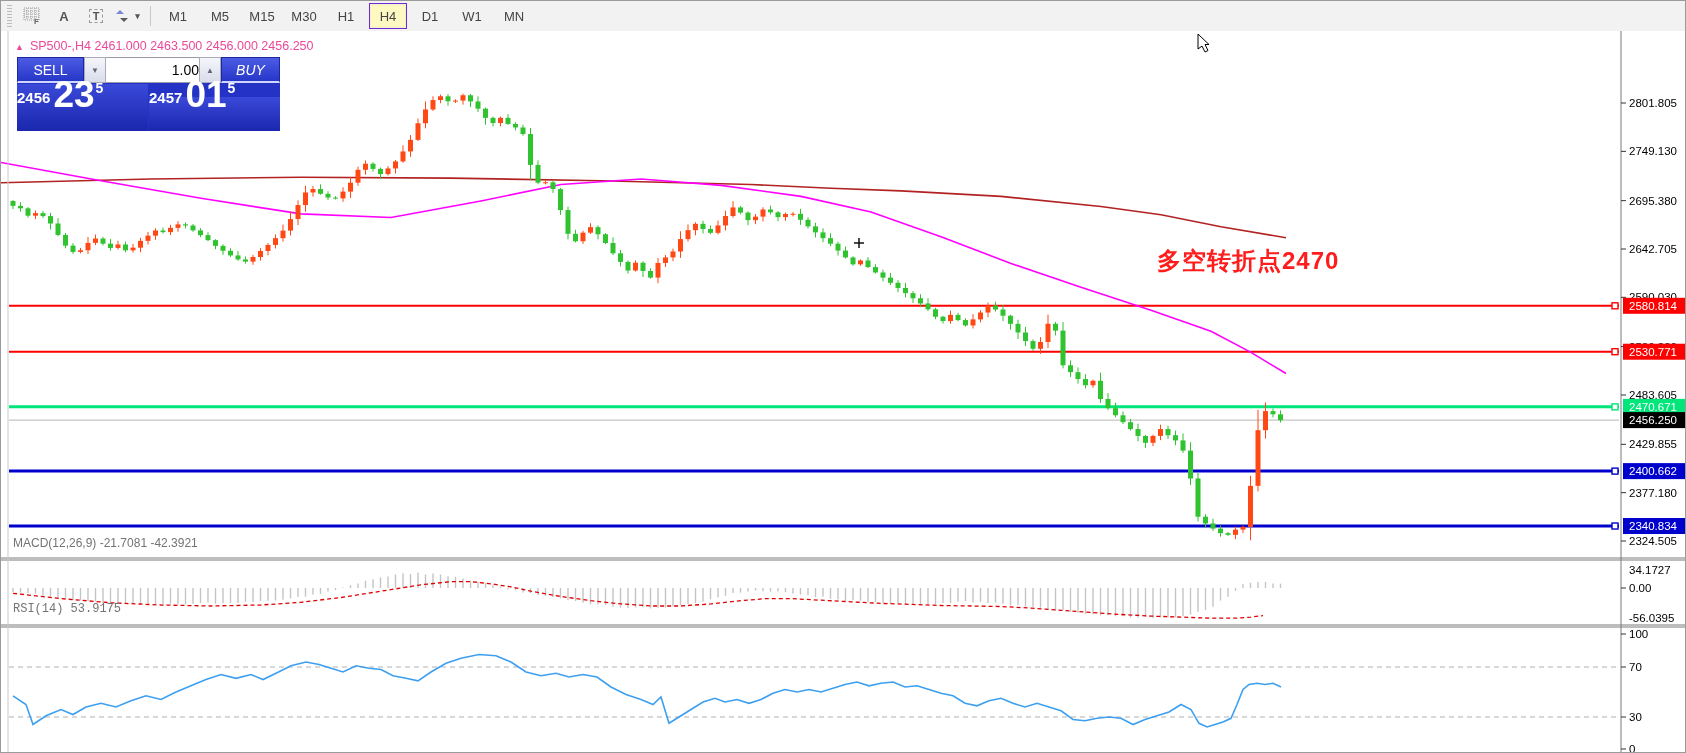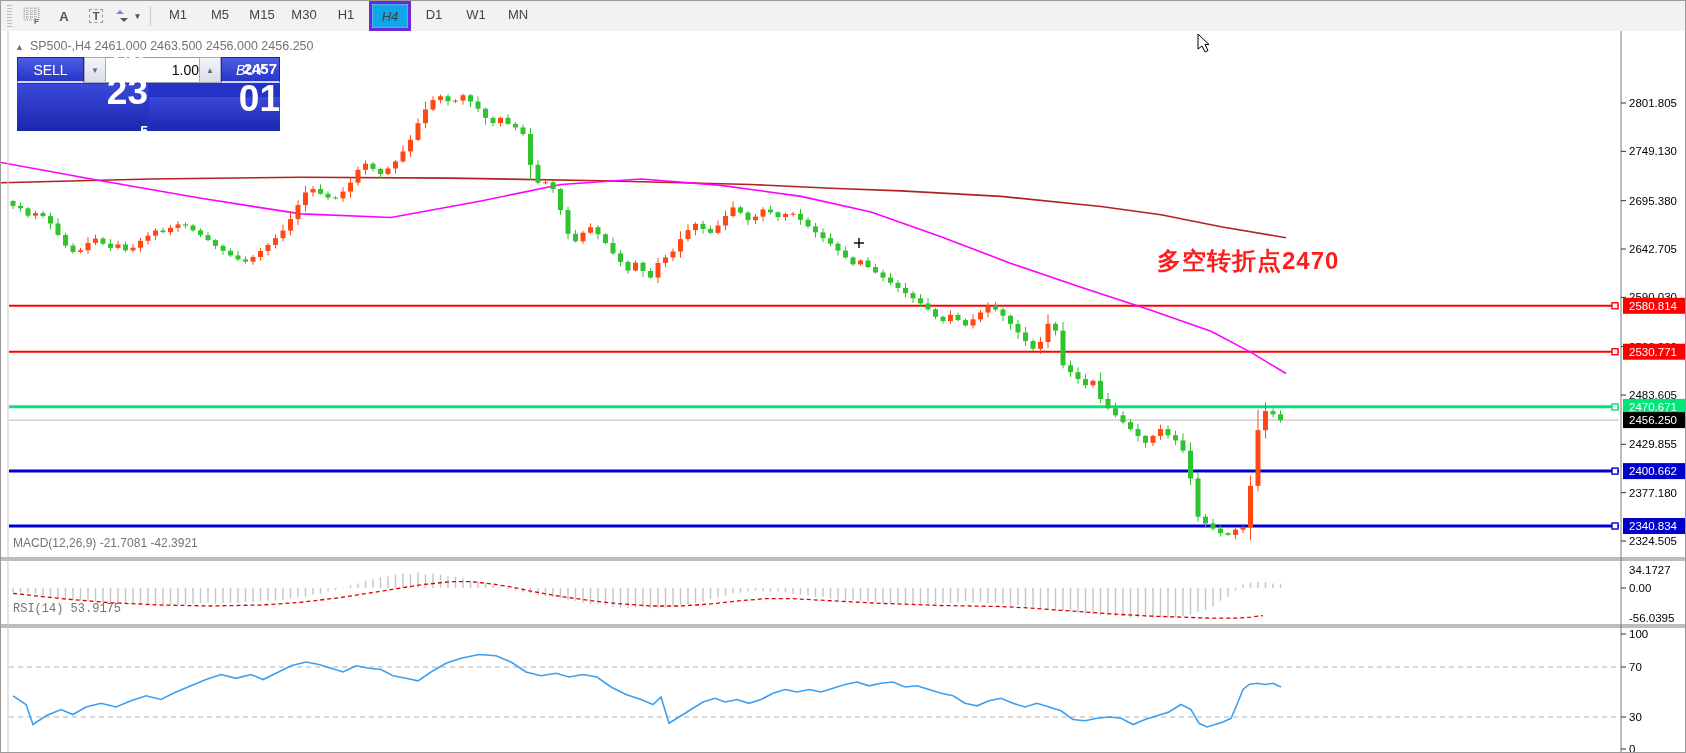--- a/index.html
+++ b/index.html
@@ -1,40 +1,40 @@
 <!DOCTYPE html>
 <html><head>
 <meta charset="utf-8">
 <style>
   html,body{margin:0;padding:0;background:#fff;}
   #app{position:relative;width:1686px;height:753px;overflow:hidden;font-family:"Liberation Sans",sans-serif;background:#fff;border:1px solid #9a9a9a;box-sizing:border-box;}
   
   #toolbar{position:absolute;left:0;top:0;width:1686px;height:30px;background:#f2f2f2;border-bottom:1px solid #a8a8a8;display:flex;align-items:center;}
   .tbtn{height:24px;min-width:26px;display:flex;align-items:center;justify-content:center;margin:0 2px;color:#555;font-size:13px;font-weight:bold;border:1px solid transparent;cursor:default;}
   .tf{font-weight:normal;font-size:13px;color:#444;padding:0 5px;}
-  .tf.active{background:#0ea5e9;border:3px solid #6d28d9;box-shadow:inset 0 0 2px #ddd;font-style:italic;}
+  .tf.active{background:#fef9c3;border:1px solid #6d28d9;box-shadow:inset 0 0 2px #ddd;}
   .tsep{width:1px;height:20px;background:#c9c9c9;margin:0 6px;}
   .gripdots{width:5px;height:22px;margin:0 4px 0 6px;background:repeating-linear-gradient(#bbb 0 1px,transparent 1px 3px);}
   .caret{font-size:9px;color:#555;margin-left:3px;}
   
   #chart-wrap{position:absolute;left:0;top:30px;width:1686px;height:723px;background:#fff;}
   svg text{font-family:"Liberation Sans",sans-serif;}
   
-  #ohlc{position:absolute;left:14px;top:8px;font-size:12.5px;color:#737373;z-index:5;}
+  #ohlc{position:absolute;left:14px;top:8px;font-size:12.5px;color:#ec4899;z-index:5;}
   #ohlc .tri{font-size:9px;margin-right:6px;}
   
   #trade{position:absolute;left:16px;top:26px;width:263px;z-index:6;background:#2433c6;padding:0;}
   #trow1{display:flex;height:26px;}
   .bluebtn{background:linear-gradient(#4d5ce4,#2636c8);color:#fff;font-size:14px;display:flex;align-items:center;justify-content:center;border:1px solid #1a27a0;box-sizing:border-box;}
   #sell-btn{width:67px;border-bottom:2px solid #cfd6ff;}
   #buy-btn{width:59px;border-bottom:2px solid #cfd6ff;font-style:italic;}
   .spin{width:22px;background:linear-gradient(#f4f6fb,#d9ddea);border:1px solid #aab;box-sizing:border-box;color:#667;font-size:8px;display:flex;align-items:center;justify-content:center;}
   #vol{width:93px;border:1px solid #99a;border-left:none;border-right:none;font-size:14px;text-align:right;padding:0 0;box-sizing:border-box;font-family:"Liberation Sans",sans-serif;}
   #trow2{display:flex;height:47px;margin-top:1px;}
-  .pricebox{background:linear-gradient(#3a49d8,#1a27ae);color:#fff;display:flex;align-items:flex-end;justify-content:center;padding-bottom:12px;box-sizing:border-box;flex-direction:column;}
+  .pricebox{background:linear-gradient(#3a49d8,#1a27ae);color:#fff;display:flex;align-items:flex-end;padding-bottom:20px;box-sizing:border-box;}
   #sell-box{width:131px;margin-right:1px;}
   #buy-box{width:131px;margin-top:13px;}
   .pb-small{font-size:15px;font-weight:bold;margin-right:3px;line-height:26px;}
   .pb-big{font-size:37px;font-weight:bold;line-height:33px;}
   .pb-sup{font-size:14px;font-weight:bold;line-height:46px;margin-left:1px;}
   
   .ind-title{position:absolute;font-size:12px;color:#737373;z-index:4;}
   #macd-title{left:12px;top:505px;}
   #rsi-title{left:12px;top:571px;font-family:Liberation Mono, monospace;}
   

